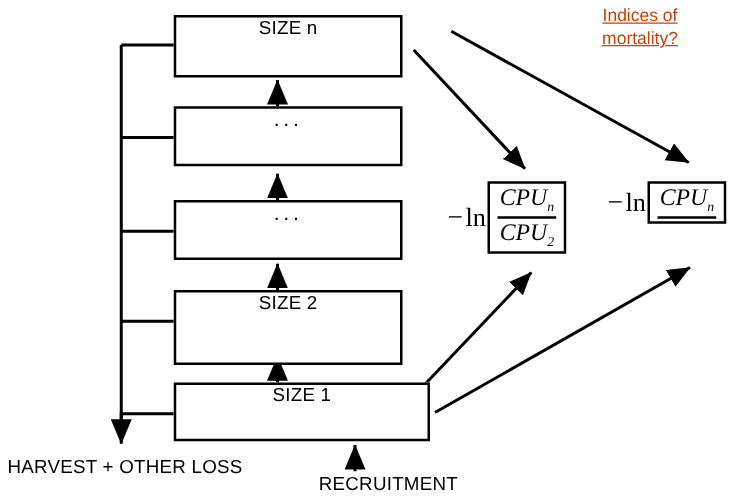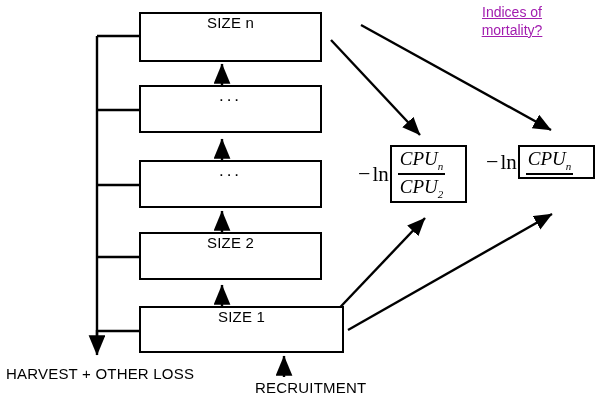--- a/index.html
+++ b/index.html
@@ -15,36 +15,36 @@
     box-sizing:border-box;
   }
   .box .dots{font-size:17px;letter-spacing:3px;line-height:1;}
 
   svg#wires{position:absolute;left:0;top:0;width:603px;height:401px;overflow:visible;}
 
   .lbl{position:absolute;font-size:15px;color:#000;white-space:nowrap;}
   .lbl.caps{letter-spacing:.2px;}
 
   .header{
-    position:absolute;text-align:center;font-size:14px;color:#a21caf;line-height:18px;
+    position:absolute;text-align:center;font-size:14px;color:#c2410c;line-height:18px;
   }
   .header span{text-decoration:underline;display:block;}
 
   
   .math{position:absolute;display:flex;align-items:center;
         font-family:"Liberation Serif",serif;color:#000;}
   .math .minus{font-size:22px;margin-right:2px;}
   .math .ln{font-size:21px;font-style:normal;margin-right:1px;text-align:center;}
   .math .brk{
     display:flex;align-items:center;
     border-top:2px solid #000;border-bottom:2px solid #000;
     padding:1px 0;
   }
   .math .brk.left{border-left:2px solid #000;padding-left:3px;}
-  .math .brk.right{border-right:2px solid #000;padding-right:17px;}
+  .math .brk.right{border-right:2px solid #000;padding-right:3px;}
   .frac{display:flex;flex-direction:column;align-items:center;padding:0 3px;}
   .frac .num,.frac .den{font-size:19px;font-style:italic;line-height:1.12;padding:0 2px;white-space:nowrap;}
   .frac .bar{width:100%;height:2px;background:#000;margin:1px 0;}
   .frac sub{font-size:11px;font-style:italic;}
 </style>
 </head>
 <body>
 
 <div id="stage">
 
@@ -93,21 +93,21 @@
   </div>
 
   <div class="box" style="left:139px;top:85px;width:183px;height:48px;">
     <span class="dots">...</span>
   </div>
 
   <div class="box" style="left:139px;top:160px;width:183px;height:48px;">
     <span class="dots">...</span>
   </div>
 
-  <div class="box" style="left:139px;top:232px;width:183px;height:48px;">
+  <div class="box" style="left:139px;top:232px;width:183px;height:60px;">
     <span>SIZE 2</span>
   </div>
 
   <div class="box" style="left:139px;top:306px;width:205px;height:47px;">
     <span>SIZE 1</span>
   </div>
 
   <div class="header" style="left:452px;top:3px;width:120px;">
     <span>Indices of</span>
     <span>mortality?</span>

